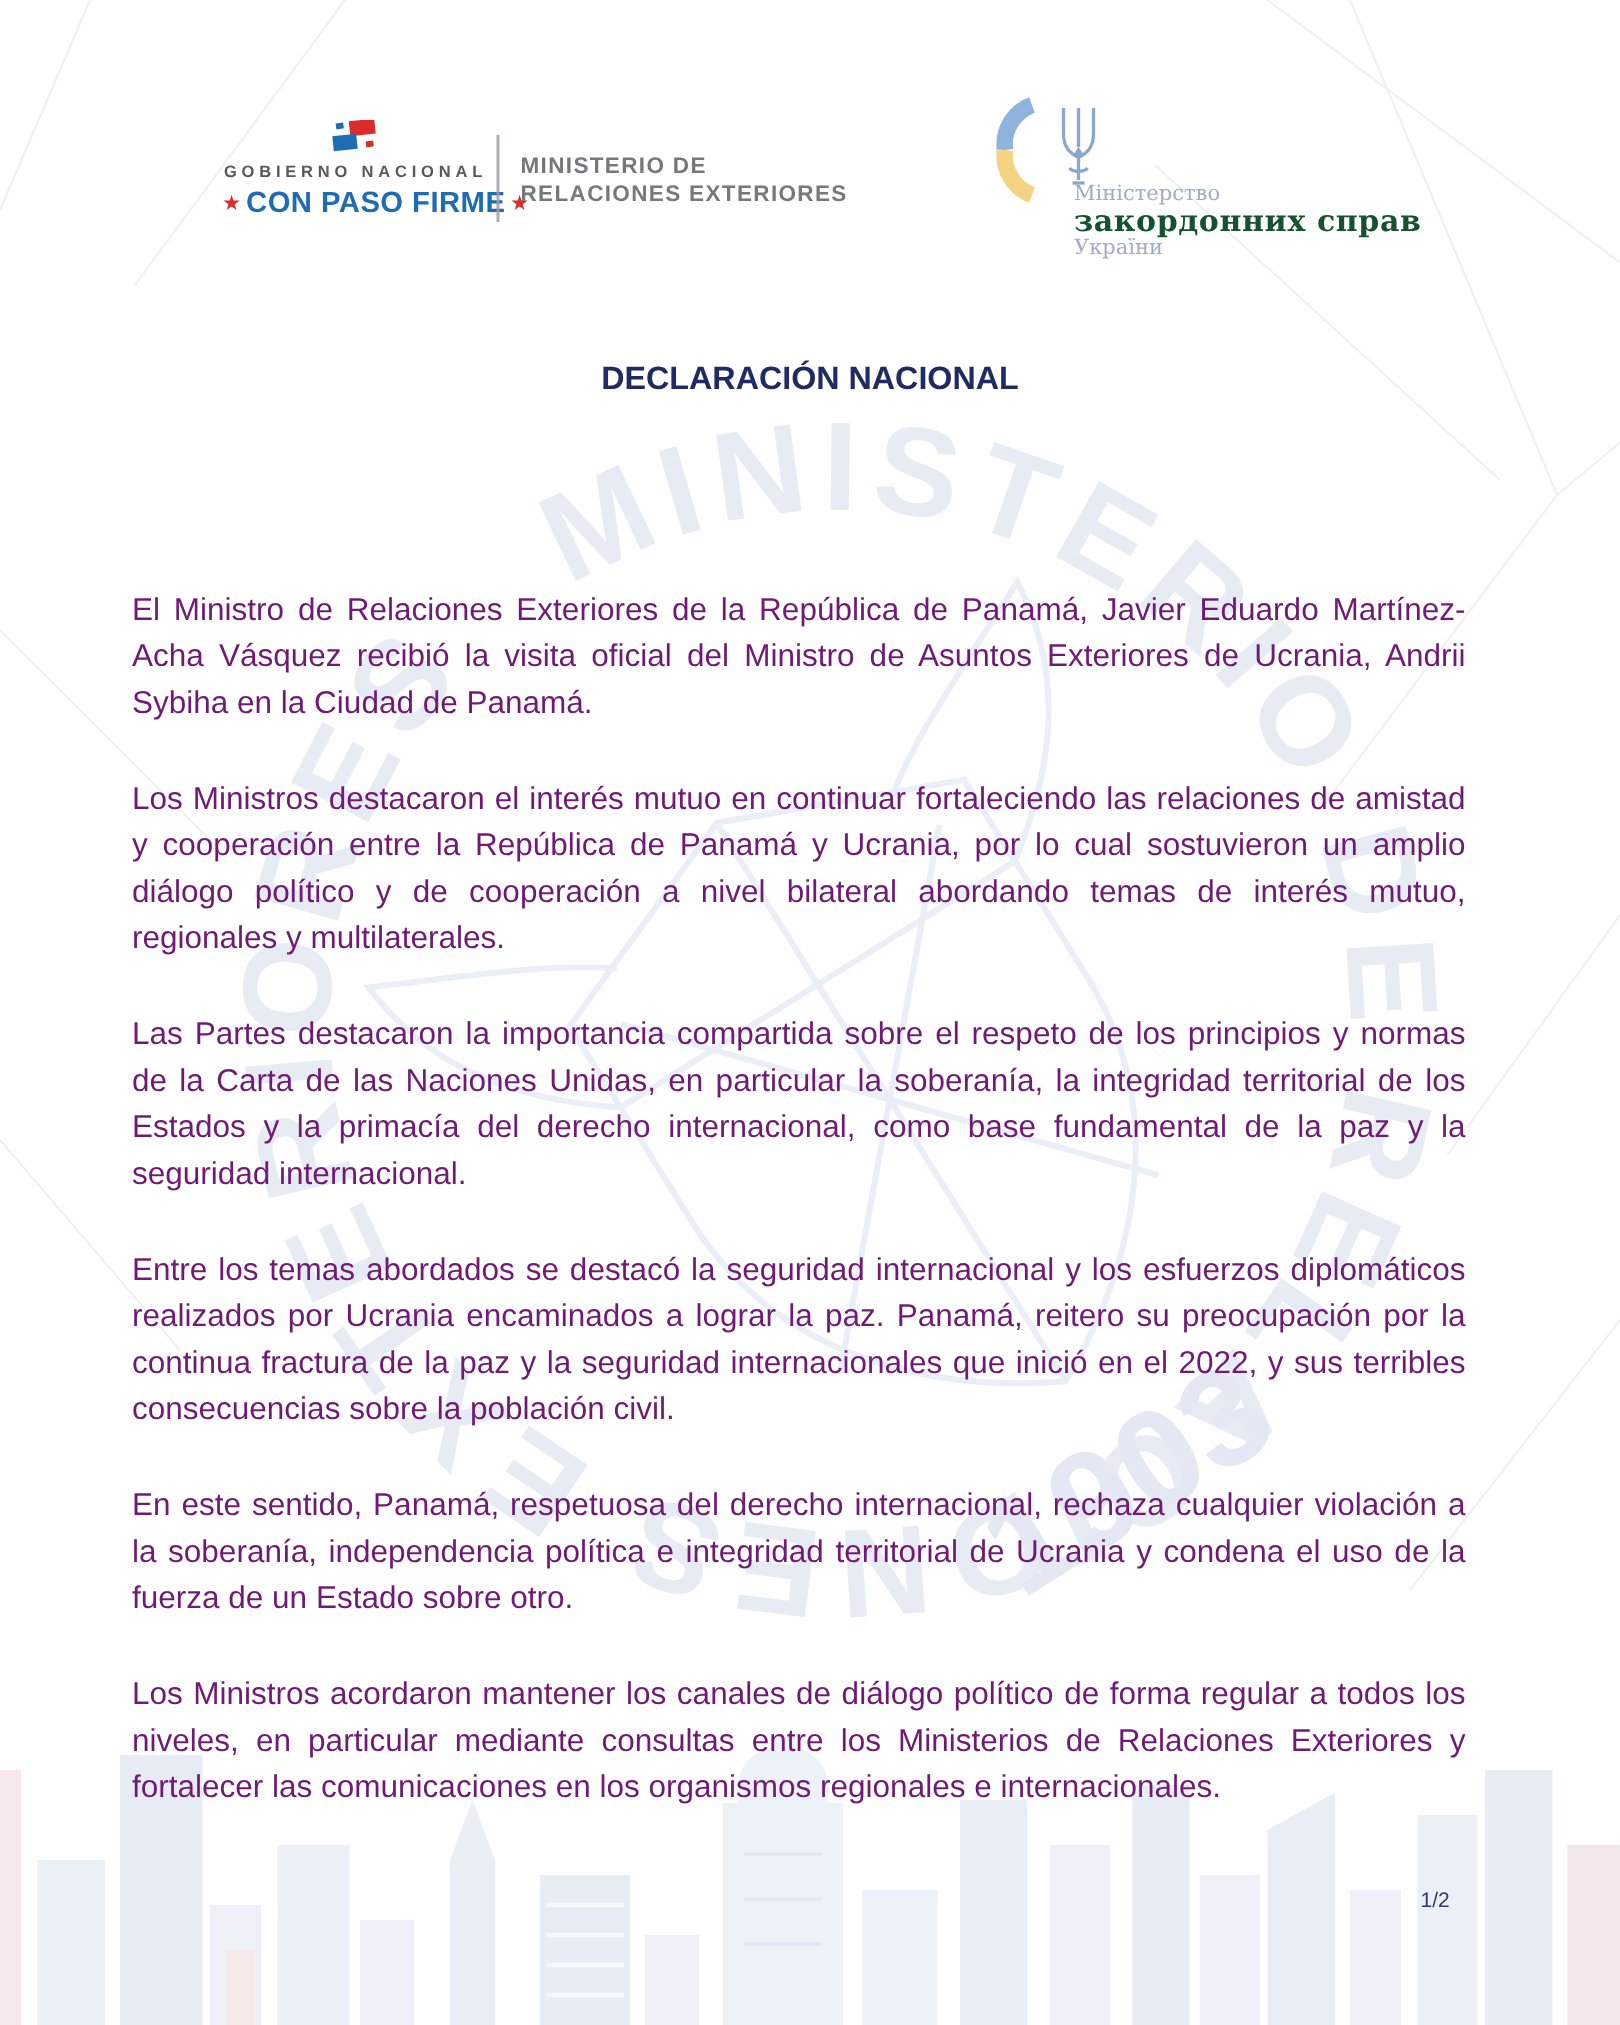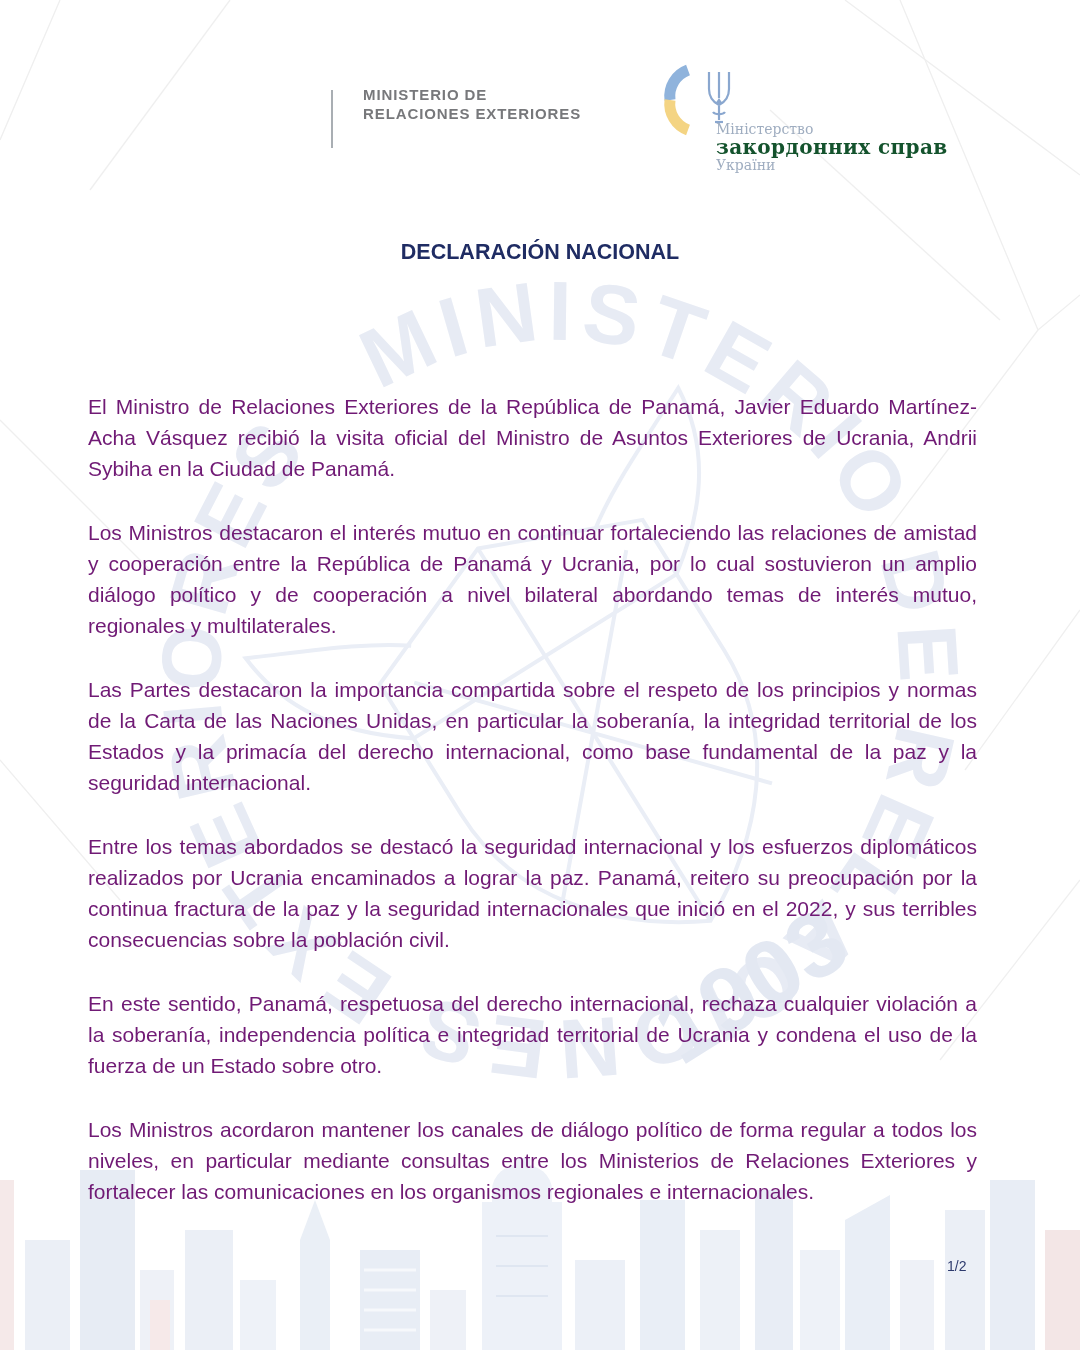--- a/index.html
+++ b/index.html
@@ -10,21 +10,21 @@
   .abs{position:absolute;}
   svg{display:block;}
 
   
   .pa-logo{left:145px;top:80px;width:184px;text-align:center;}
   .pa-flag{margin:0 auto;}
   .pa-gob{margin-top:5px;font-size:11px;font-weight:700;letter-spacing:3.2px;color:#58595b;white-space:nowrap;}
   .pa-cpf{margin-top:3px;white-space:nowrap;font-size:19.5px;font-weight:700;color:#1d6cb4;letter-spacing:0.3px;}
   .pa-cpf .star{font-size:12px;color:#dd2b2b;vertical-align:2px;padding:0 4px;}
   .pa-divider{left:331px;top:90px;width:2px;height:58px;background:#9aa0a6;opacity:.85;}
-  .pa-ministry{left:347px;top:85px;font-size:15px;font-weight:700;color:#77787b;letter-spacing:0.9px;line-height:19px;white-space:nowrap;margin-left:16px;}
+  .pa-ministry{left:347px;top:101px;font-size:15px;font-weight:700;color:#77787b;letter-spacing:0.9px;line-height:19px;white-space:nowrap;}
 
   
   .ua-logo{left:662px;top:56px;width:260px;height:130px;}
   .ua-crescent{position:absolute;left:0;top:6px;}
   .ua-trident{position:absolute;left:40px;top:12px;}
   .ua-text{position:absolute;left:54px;top:64px;font-family:"DejaVu Serif", serif;line-height:18px;white-space:nowrap;}
   .ua-l1,.ua-l3{font-size:14px;color:#9fadc0;}
   .ua-l2{font-size:20px;font-weight:700;color:#14532d;letter-spacing:0.4px;}
 
   
@@ -103,20 +103,30 @@
       <rect x="755" y="50" width="38" height="160" fill="#e8edf5"></rect>
       <rect x="800" y="110" width="40" height="100" fill="#eef2f8"></rect>
       <polygon points="845,210 845,80 890,55 890,210" fill="#e9eef6"></polygon>
       <rect x="900" y="120" width="34" height="90" fill="#eef1f7"></rect>
       <rect x="945" y="70" width="40" height="140" fill="#ebeff6"></rect>
       <rect x="990" y="40" width="45" height="170" fill="#e8edf5"></rect>
       <rect x="1045" y="90" width="35" height="120" fill="#f3e6e6"></rect>
     </g>
   </svg>
 
+  <div class="abs pa-logo">
+    <svg class="pa-flag" width="34" height="24" viewBox="0 0 34 24">
+      <rect x="4" y="2" width="5" height="4" fill="#1d6cb4" transform="rotate(-8 6 4)"></rect>
+      <rect x="13" y="0" width="17" height="10" fill="#dd2b2b" transform="rotate(-6 21 5)"></rect>
+      <rect x="2" y="10" width="16" height="10" fill="#1d6cb4" transform="rotate(-6 10 15)"></rect>
+      <rect x="24" y="14" width="5" height="4" fill="#dd2b2b" transform="rotate(-8 26 16)"></rect>
+    </svg>
+    <div class="pa-gob">GOBIERNO NACIONAL</div>
+    <div class="pa-cpf"><span class="star">★</span><span>CON PASO FIRME</span><span class="star">★</span></div>
+  </div>
 
   <div class="abs pa-divider"></div>
 
   <div class="abs pa-ministry">
     <div>MINISTERIO DE</div>
     <div>RELACIONES EXTERIORES</div>
   </div>
 
   <div class="abs ua-logo">
     <svg class="ua-crescent" width="36" height="76" viewBox="0 0 36 76">

